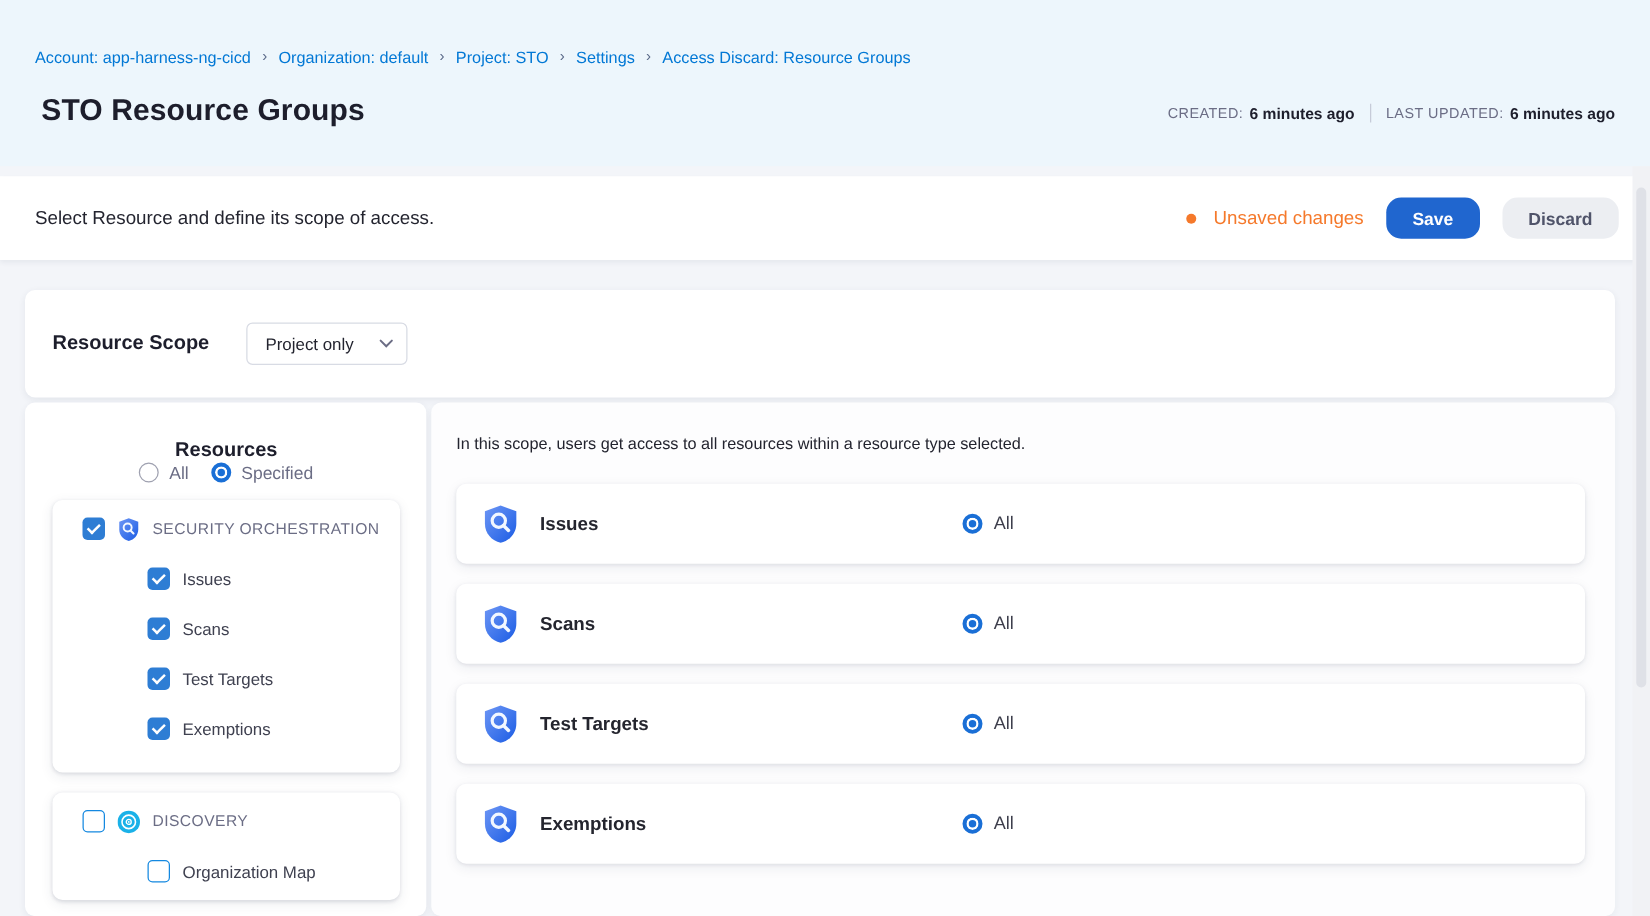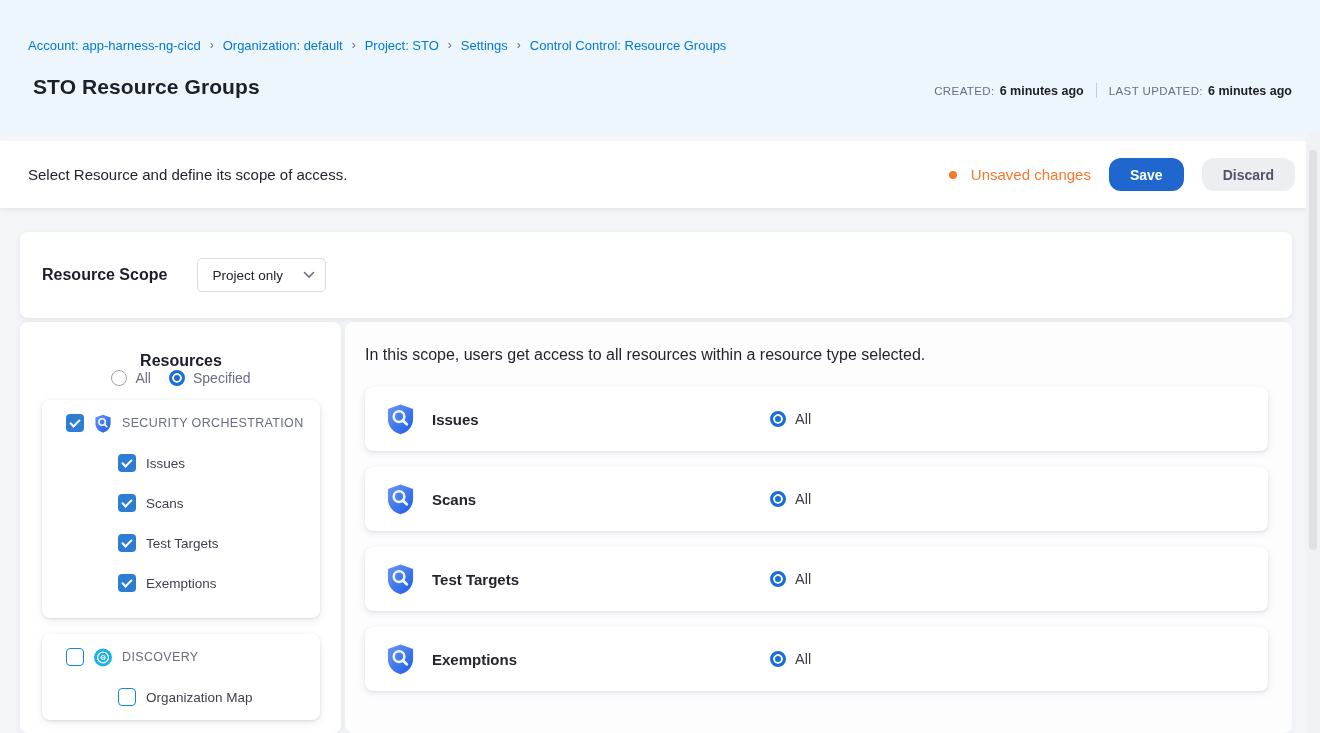--- a/index.html
+++ b/index.html
@@ -10,21 +10,21 @@
   }
   *{margin:0;padding:0;box-sizing:border-box;}
   body{font-family:"Liberation Sans","DejaVu Sans",sans-serif;background:#e9ebf0;}
   .page{position:relative;width:1320px;height:733px;background:var(--page-bg);overflow:hidden;}
 
   
   .header{height:133px;background:var(--header-bg);padding:38px 21px 0 28px;position:relative;}
   .breadcrumb{display:flex;align-items:center;font-size:13px;line-height:16px;white-space:nowrap;}
   .crumb{color:var(--link-blue);text-decoration:none;cursor:pointer;}
   .crumb-sep{color:#5c6b8a;font-size:12px;margin:0 9px;transform:translateY(-1px);}
-  .page-title{margin:21px 0 0 5px;font-size:21px;font-weight:700;color:var(--title-color);letter-spacing:.1px;}
+  .page-title{margin:21px 0 0 5px;font-size:24px;font-weight:700;color:var(--title-color);letter-spacing:.1px;}
   .header-meta{position:absolute;right:28px;top:83px;display:flex;align-items:center;font-size:12px;}
   .meta-label{color:var(--gray-label);font-size:11.5px;letter-spacing:.4px;font-weight:500;}
   .meta-value{color:var(--title-color);font-weight:700;margin-left:5px;font-size:12.5px;}
   .meta-divider{width:1px;height:15px;background:#c6cbd8;margin:0 12px;}
 
   
   .toolbar{margin-top:8px;height:67px;background:#fff;display:flex;align-items:center;
     padding:0 25px 0 20px;box-shadow:0 2px 4px rgba(40,50,80,.07);}
   .toolbar-desc{flex:1;font-size:15px;color:#23242f;margin-left:8px;}
   .unsaved{display:flex;align-items:center;margin-right:18px;}
@@ -71,21 +71,21 @@
   .cb.checked{background:var(--checkbox-blue);}
   .cb.checked::after{content:"";position:absolute;left:4px;top:5px;width:8px;height:4px;
     border-left:2px solid #fff;border-bottom:2px solid #fff;transform:rotate(-45deg);}
   .cb.unchecked{background:#fff;border:1.5px solid var(--checkbox-border-blue);}
   .group-icon{width:18px;height:19px;flex:none;display:flex;}
   .group-icon svg{width:100%;height:100%;}
 
   
   .main-panel{flex:1;background:#fdfdfe;border-radius:8px;box-shadow:0 2px 6px rgba(40,50,80,.05);
     padding:24px 24px 0 20px;}
-  .main-desc{font-size:16px;color:#23242f;line-height:17px;}
+  .main-desc{font-size:13px;color:#23242f;line-height:17px;}
   .resource-cards{margin-top:24px;}
   .resource-card{height:64px;background:#fff;border-radius:8px;margin-bottom:16px;
     box-shadow:0 1px 3px rgba(35,45,75,.10),0 3px 10px rgba(35,45,75,.07);
     display:flex;align-items:center;}
   .card-icon{width:29px;height:32px;margin-left:21px;flex:none;display:flex;}
   .card-icon svg{width:100%;height:100%;}
   .card-label{margin-left:17px;width:338px;font-size:15px;font-weight:700;color:#24252e;}
   .card-access{display:flex;align-items:center;gap:9px;}
   .card-access-label{font-size:14.5px;color:#3d3e4c;}
 
@@ -110,21 +110,21 @@
   <div class="header">
     <div class="breadcrumb">
         <a class="crumb">Account: app-harness-ng-cicd</a>
         <span class="crumb-sep">›</span>
         <a class="crumb">Organization: default</a>
         <span class="crumb-sep">›</span>
         <a class="crumb">Project: STO</a>
         <span class="crumb-sep">›</span>
         <a class="crumb">Settings</a>
         <span class="crumb-sep">›</span>
-        <a class="crumb">Control Control: Resource Groups</a>
+        <a class="crumb">Access Discard: Resource Groups</a>
       </div>
     <div class="page-title">STO Resource Groups</div>
     <div class="header-meta">
       <span class="meta-label">CREATED:</span>
       <span class="meta-value">6 minutes ago</span>
       <span class="meta-divider"></span>
       <span class="meta-label">LAST UPDATED:</span>
       <span class="meta-value">6 minutes ago</span>
     </div>
   </div>

